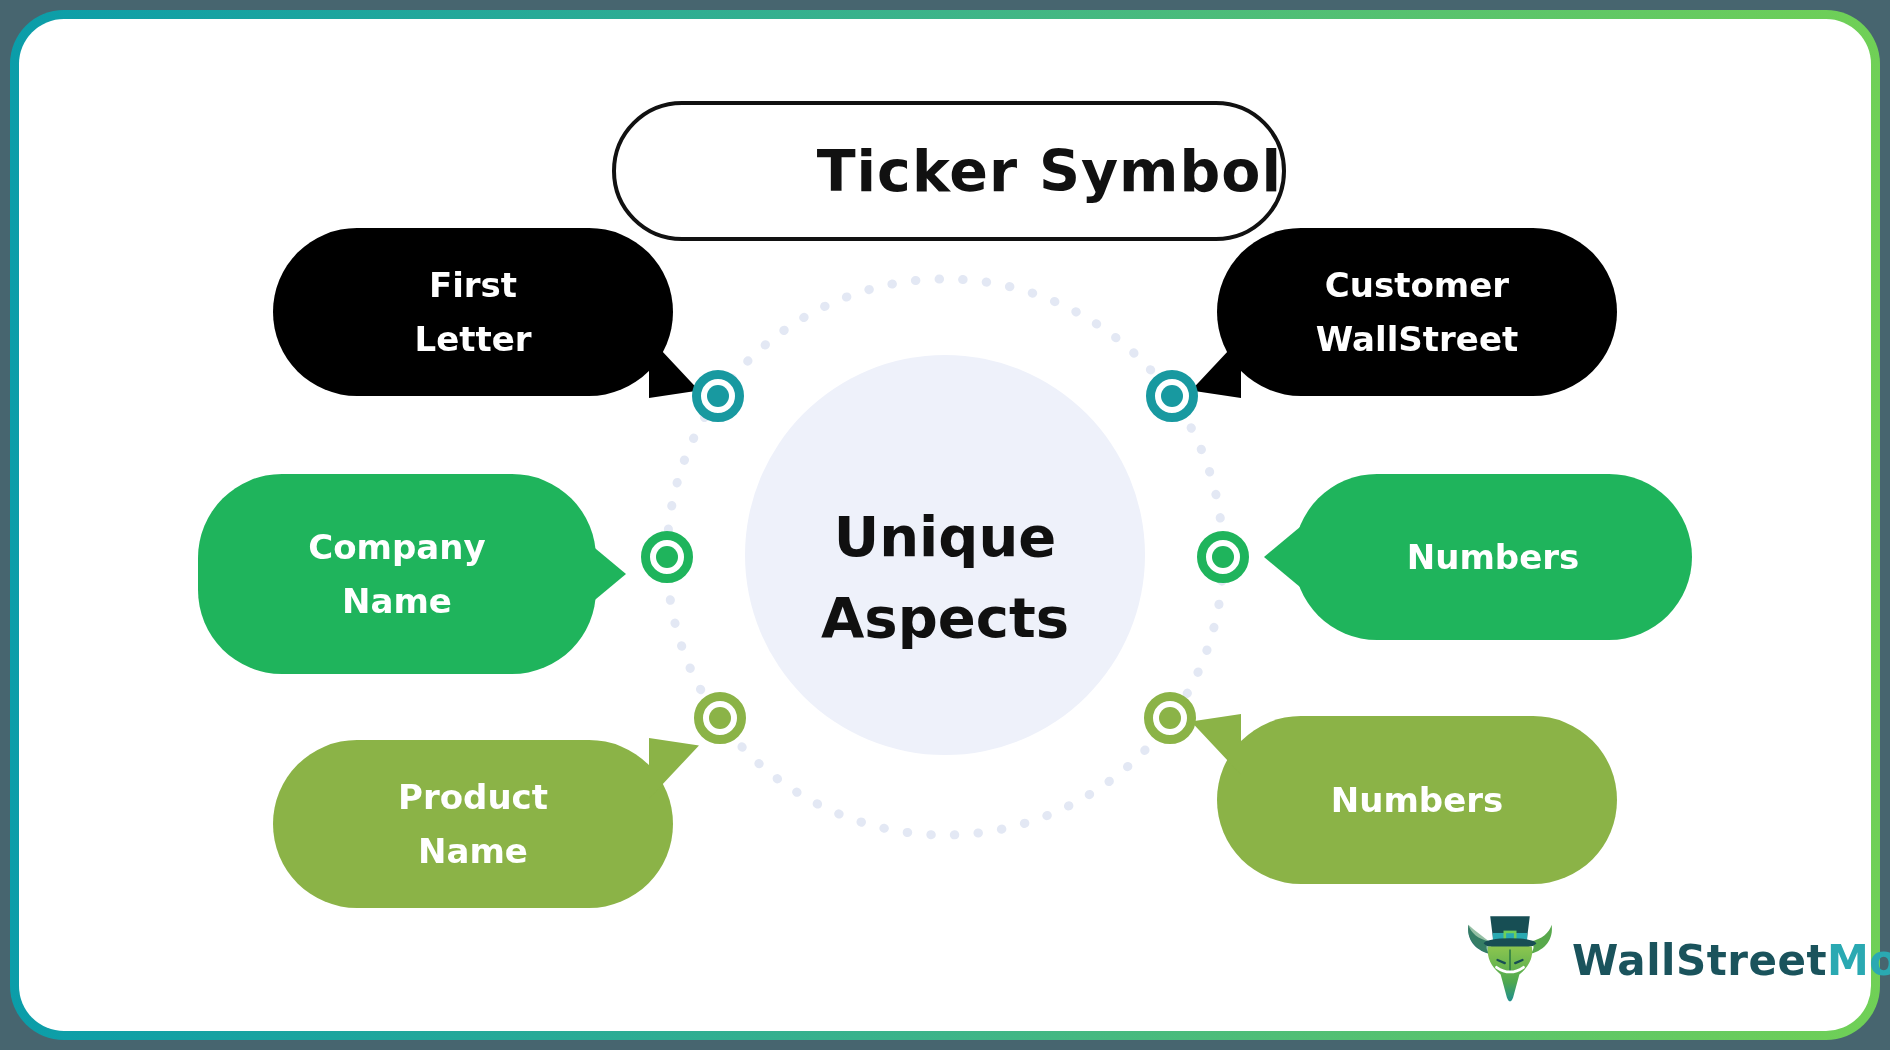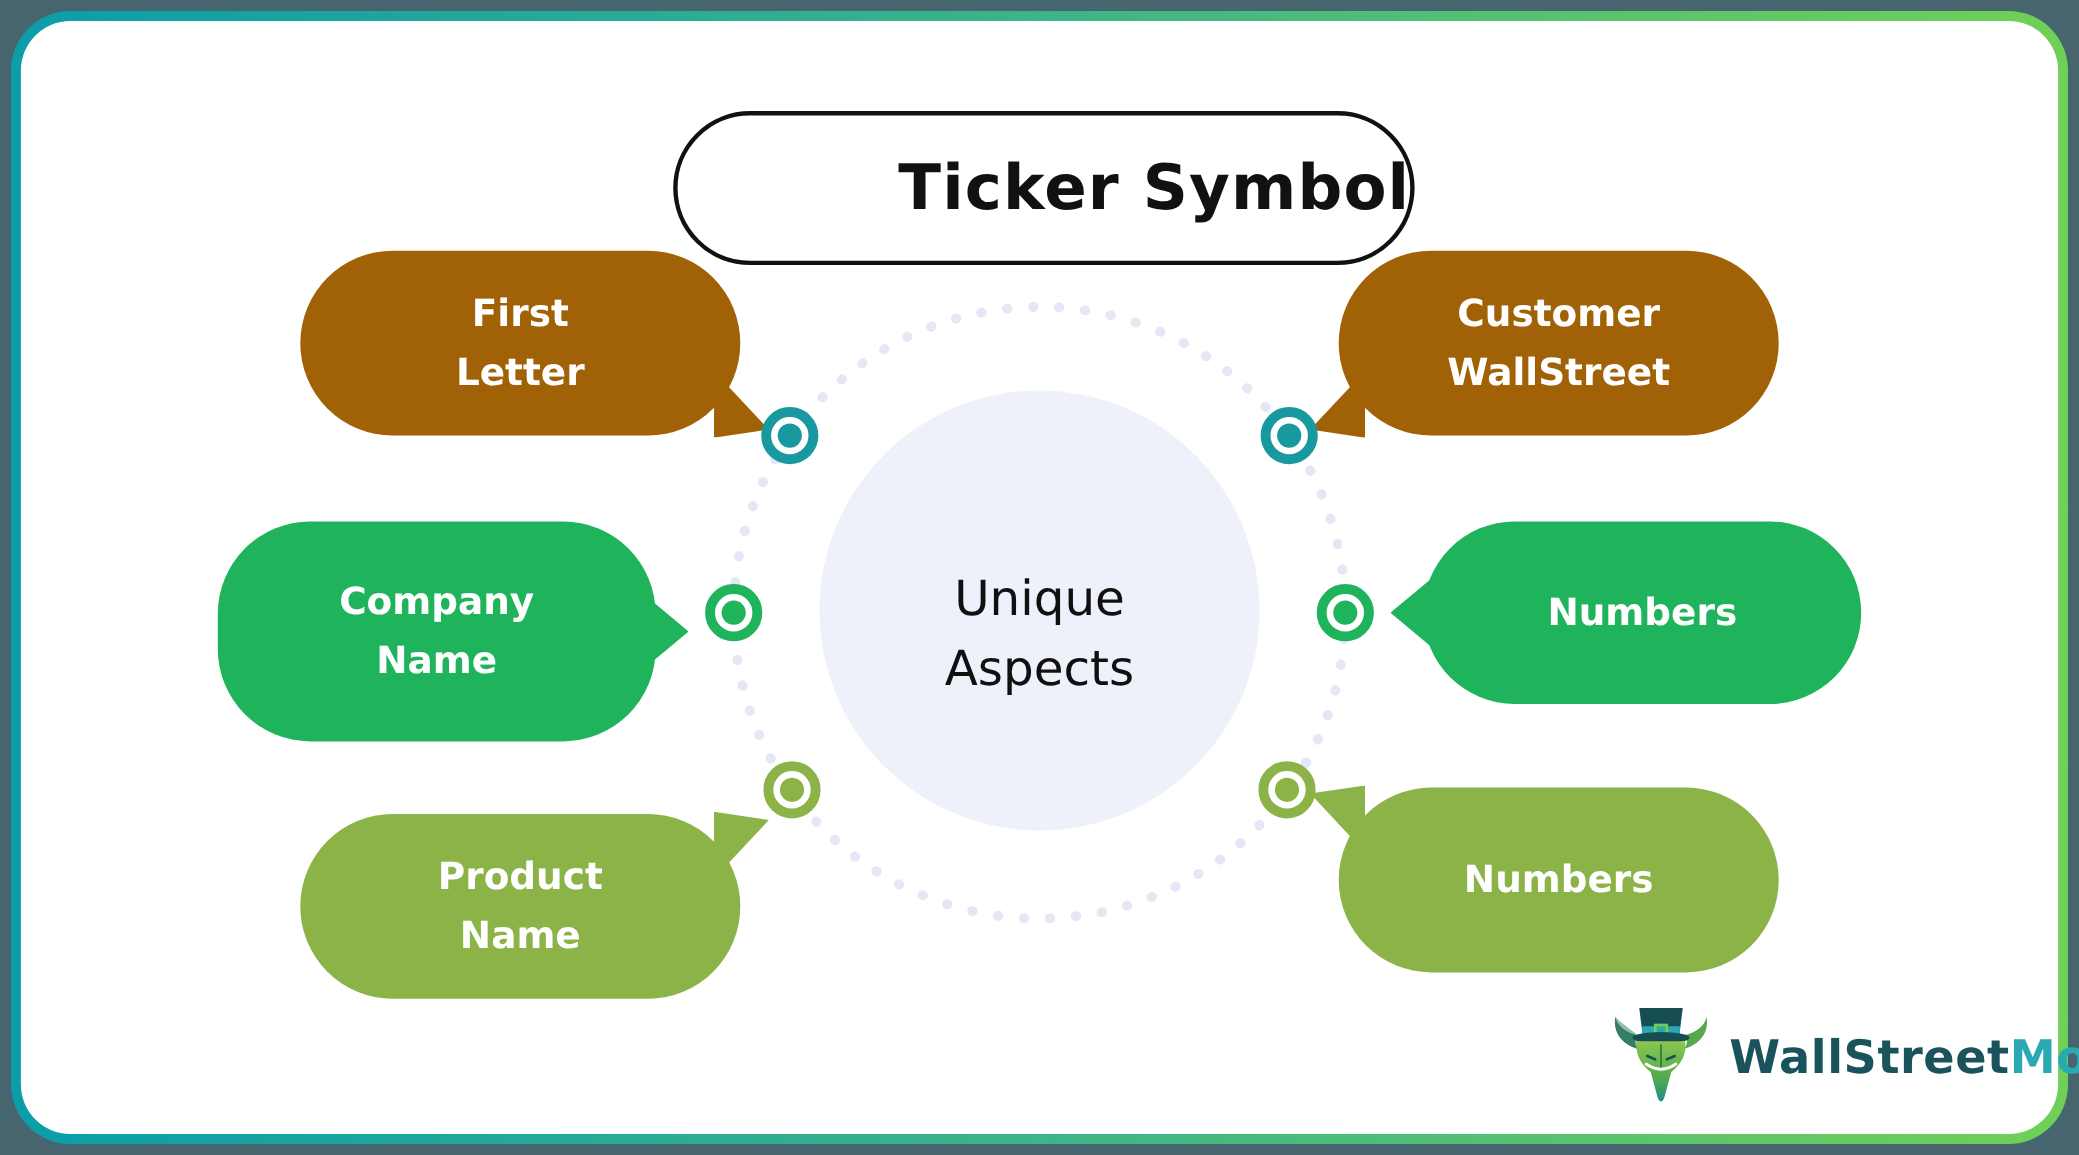--- a/index.html
+++ b/index.html
@@ -28,31 +28,31 @@
     font-size:57px;font-weight:800;color:#111111;letter-spacing:1px;white-space:nowrap;
   }
   
   .dotted-ring{position:absolute;left:645px;top:257px;width:600px;height:600px;}
   
   .center-circle{
     position:absolute;left:745px;top:355px;width:400px;height:400px;border-radius:50%;
     background:#EEF1FA;display:flex;align-items:center;justify-content:center;text-align:center;
   }
   .center-circle .center-text{
-    width:min-content;font-size:44px;font-weight:400;color:#101010;line-height:1.45;margin-top:44px;
+    width:min-content;font-size:56px;font-weight:700;color:#101010;line-height:1.45;margin-top:44px;
   }
   
   .bubble{
     position:absolute;width:400px;height:168px;border-radius:84px;
     display:flex;align-items:center;justify-content:center;text-align:center;
   }
   .bubble .bubble-text{
     width:min-content;font-size:34px;font-weight:700;color:#ffffff;line-height:1.6;
   }
-  .teal{background:#a16207;}
+  .teal{background:#000000;}
   .green{background:#1FB45C;}
   .olive{background:#8BB347;}
   .bubble::after{
     content:"";position:absolute;background:inherit;border-radius:0;
   }
   .tail-br::after{right:-26px;bottom:-2px;width:50px;height:62px;
     clip-path:polygon(0 2%,0 100%,100% 88%);}
   .tail-bl::after{left:-26px;bottom:-2px;width:50px;height:62px;
     clip-path:polygon(100% 2%,100% 100%,0 88%);}
   .tail-r::after{right:-30px;top:50%;transform:translateY(-50%);width:36px;height:60px;

